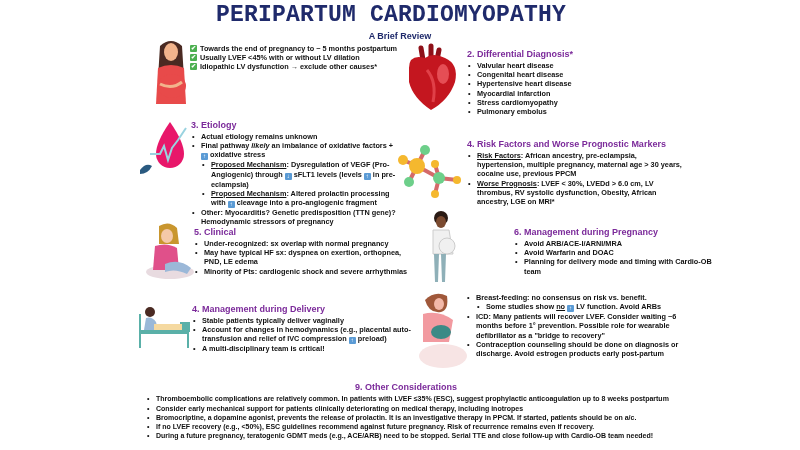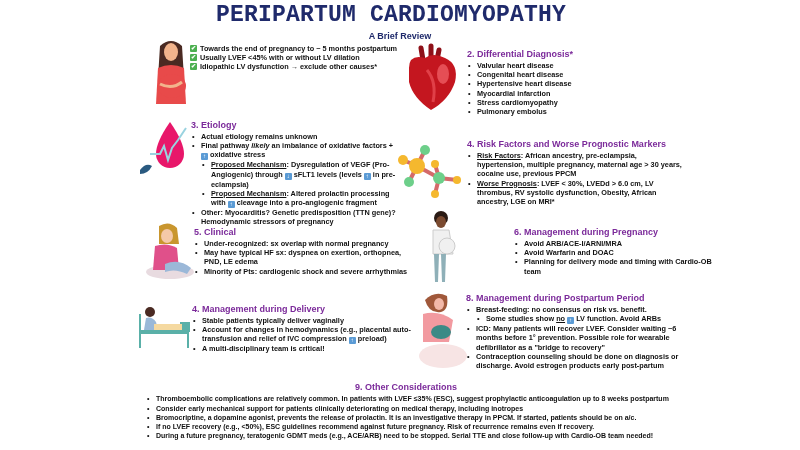--- a/index.html
+++ b/index.html
@@ -165,21 +165,20 @@
 
 <svg class="fig" style="left:419px;top:290px" width="50" height="78" viewBox="0 0 50 78">
   <ellipse cx="24" cy="66" rx="24" ry="12" fill="#f7e4e4"></ellipse>
   <path d="M6 10 Q16 0 28 6 Q30 20 22 22 Q10 24 6 10 Z" fill="#a0583a"></path>
   <ellipse cx="20" cy="14" rx="5" ry="6" fill="#f2b8a8"></ellipse>
   <path d="M4 24 Q20 20 34 30 L30 52 L4 52 Z" fill="#f29aa0"></path>
   <ellipse cx="22" cy="42" rx="10" ry="7" fill="#3b8a86"></ellipse>
 </svg>
 
 <div class="sec" style="left:466px;top:293px;width:225px;">
-  <h3>8. Management during Postpartum Period</h3>
   <ul>
     <li class="b">Breast-feeding: no consensus on risk vs. benefit.</li>
     <li class="sub"><span>Some studies show </span><span class="u">no</span> <span class="upbox">↑</span><span> LV function. Avoid ARBs</span></li>
     <li class="b">ICD: Many patients will recover LVEF.  Consider waiting ~6 months before 1° prevention. Possible role for wearable defibrillator as a "bridge to recovery"</li>
     <li class="b">Contraception counseling should be done on diagnosis or discharge. Avoid estrogen products early post-partum</li>
   </ul>
 </div>
 
 <div class="other">
   <h3>9. Other Considerations</h3>

